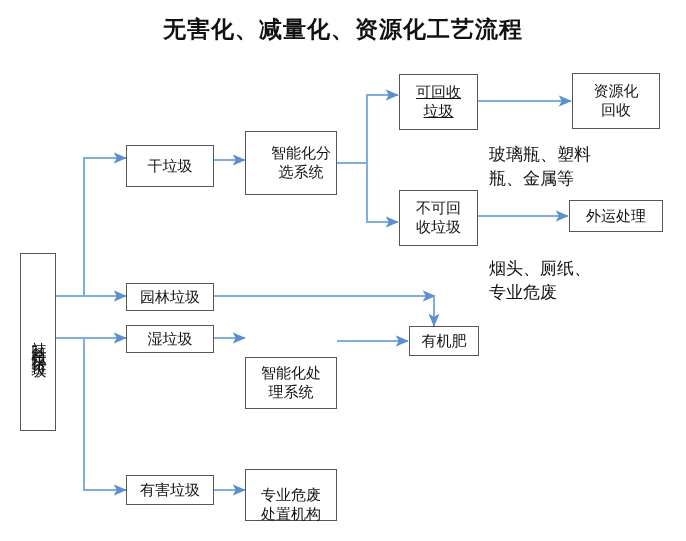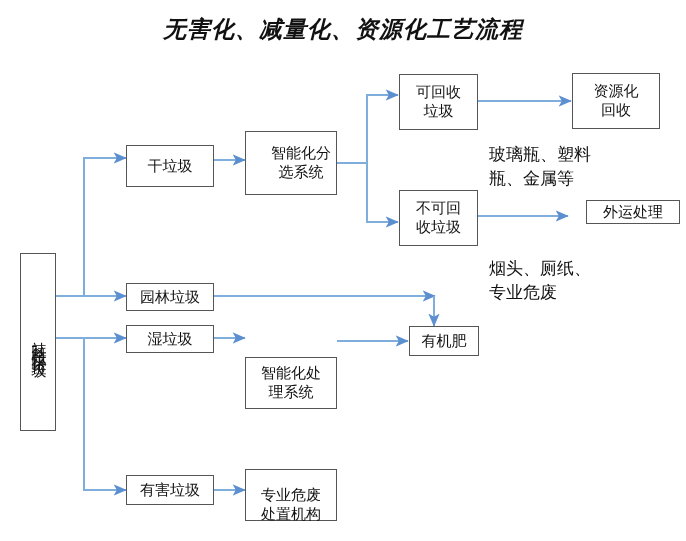--- a/index.html
+++ b/index.html
@@ -8,21 +8,20 @@
     font-family:"Liberation Sans","DejaVu Sans",sans-serif;
     overflow:hidden;position:relative;
   }
   #stage{position:relative;width:686px;height:541px;}
   #title{
     position:absolute;left:0;top:14px;width:686px;
     text-align:center;
     font-family:"DejaVu Serif","Liberation Serif",serif;
     font-size:23px;font-weight:700;color:#111;letter-spacing:1px;
     white-space:nowrap;
-    font-style:italic;
   }
   svg#wires{position:absolute;left:0;top:0;width:686px;height:541px;}
   .node{
     position:absolute;
     border:1.5px solid #565656;
     background:#ffffff;
     box-sizing:border-box;
     display:flex;align-items:center;justify-content:center;
     font-family:"DejaVu Sans","Liberation Sans",sans-serif;
     font-size:15px;color:#111;
@@ -95,36 +94,36 @@
 
   <div class="node" style="left:126px;top:145px;width:88px;height:42px;">
     <span class="txt">干垃圾</span>
   </div>
 
   <div class="node two-line" style="left:245px;top:131px;width:92px;height:64px;padding-left:20px;">
     <span class="txt" style="white-space:pre-line;">智能化分
 选系统</span>
   </div>
 
-  <div class="node two-line" style="left:399px;top:74px;width:79px;height:56px;">
+  <div class="node two-line" style="left:399px;top:74px;width:79px;height:56px;text-decoration:underline;">
     <span class="txt" style="white-space:pre-line;">可回收
 垃圾</span>
   </div>
 
   <div class="node two-line" style="left:399px;top:190px;width:79px;height:56px;">
     <span class="txt" style="white-space:pre-line;">不可回
 收垃圾</span>
   </div>
 
   <div class="node two-line" style="left:572px;top:73px;width:88px;height:56px;">
     <span class="txt" style="white-space:pre-line;">资源化
 回收</span>
   </div>
 
-  <div class="node" style="left:569px;top:200px;width:94px;height:24px;margin-left:17px;">
+  <div class="node" style="left:569px;top:200px;width:94px;height:32px;">
     <span class="txt">外运处理</span>
   </div>
 
   <div class="node" style="left:126px;top:283px;width:88px;height:28px;">
     <span class="txt">园林垃圾</span>
   </div>
 
   <div class="node" style="left:126px;top:325px;width:88px;height:28px;">
     <span class="txt">湿垃圾</span>
   </div>

